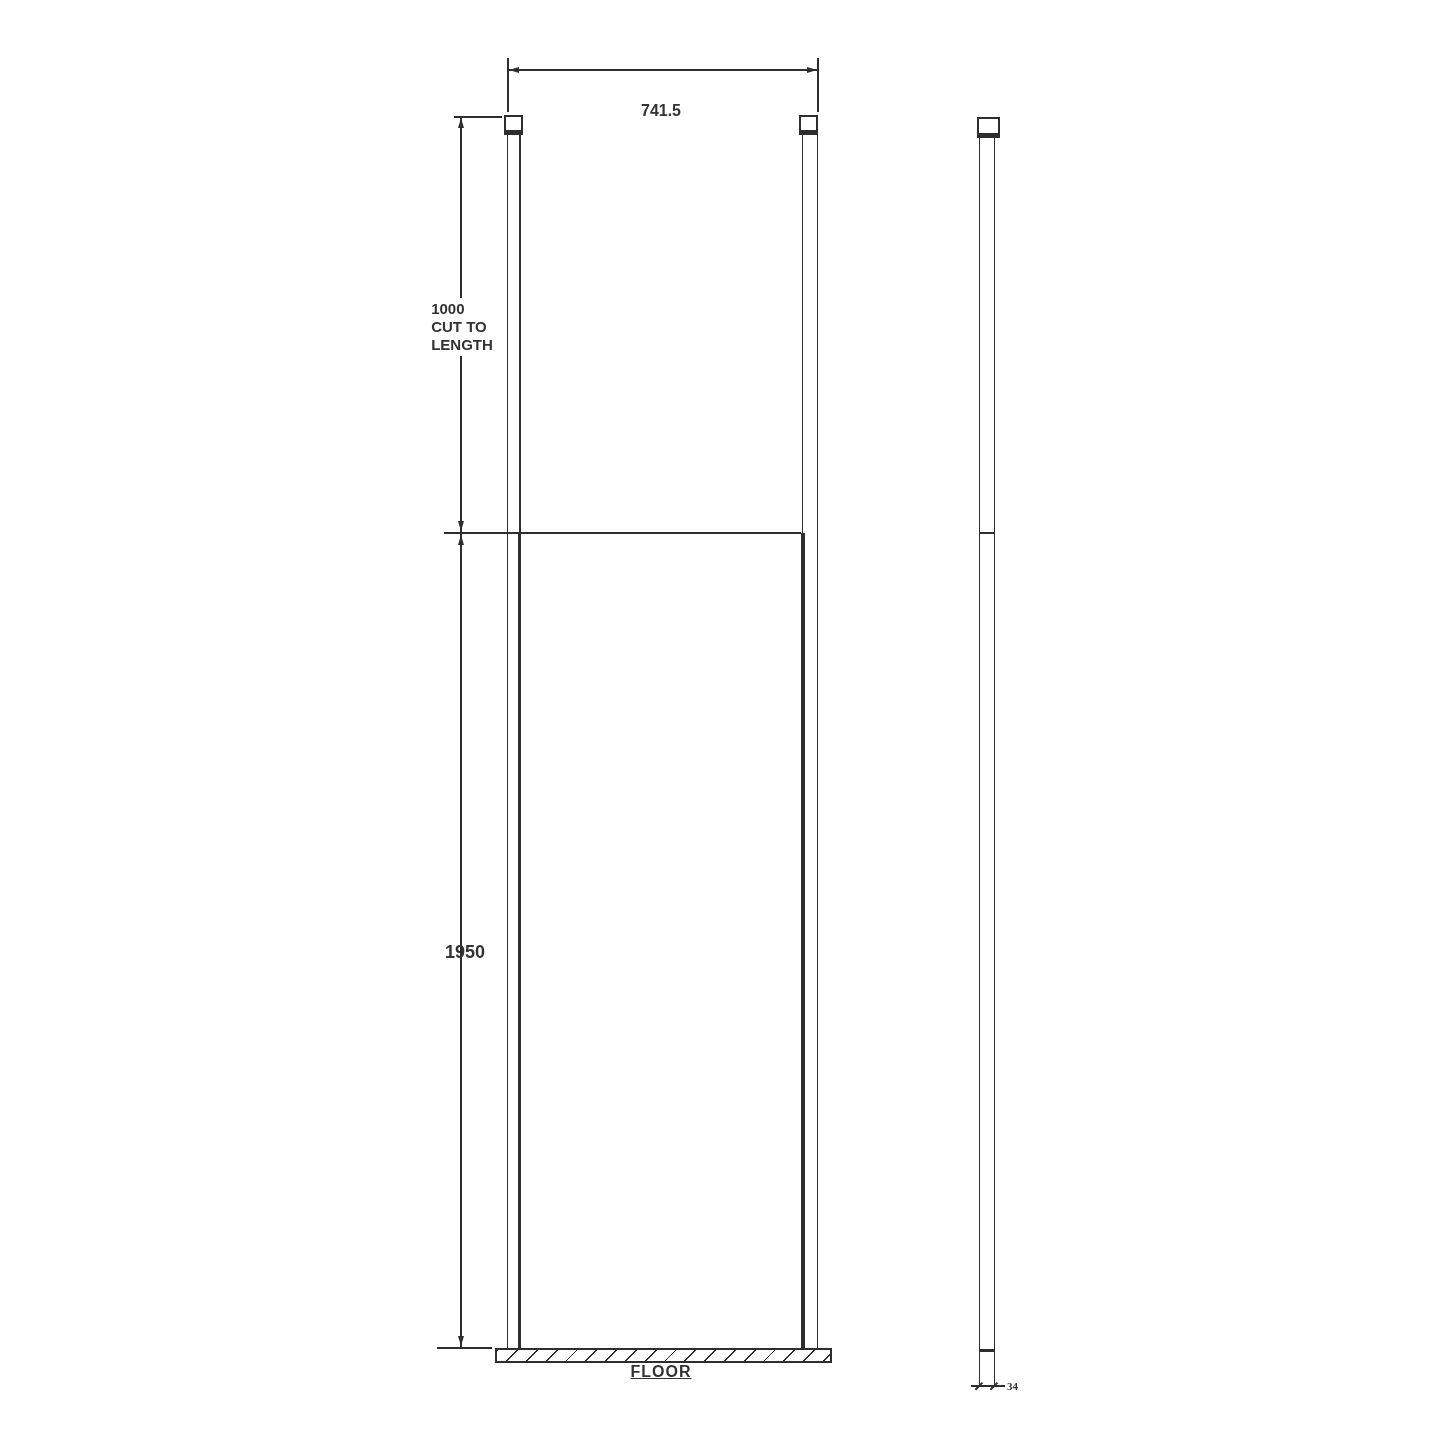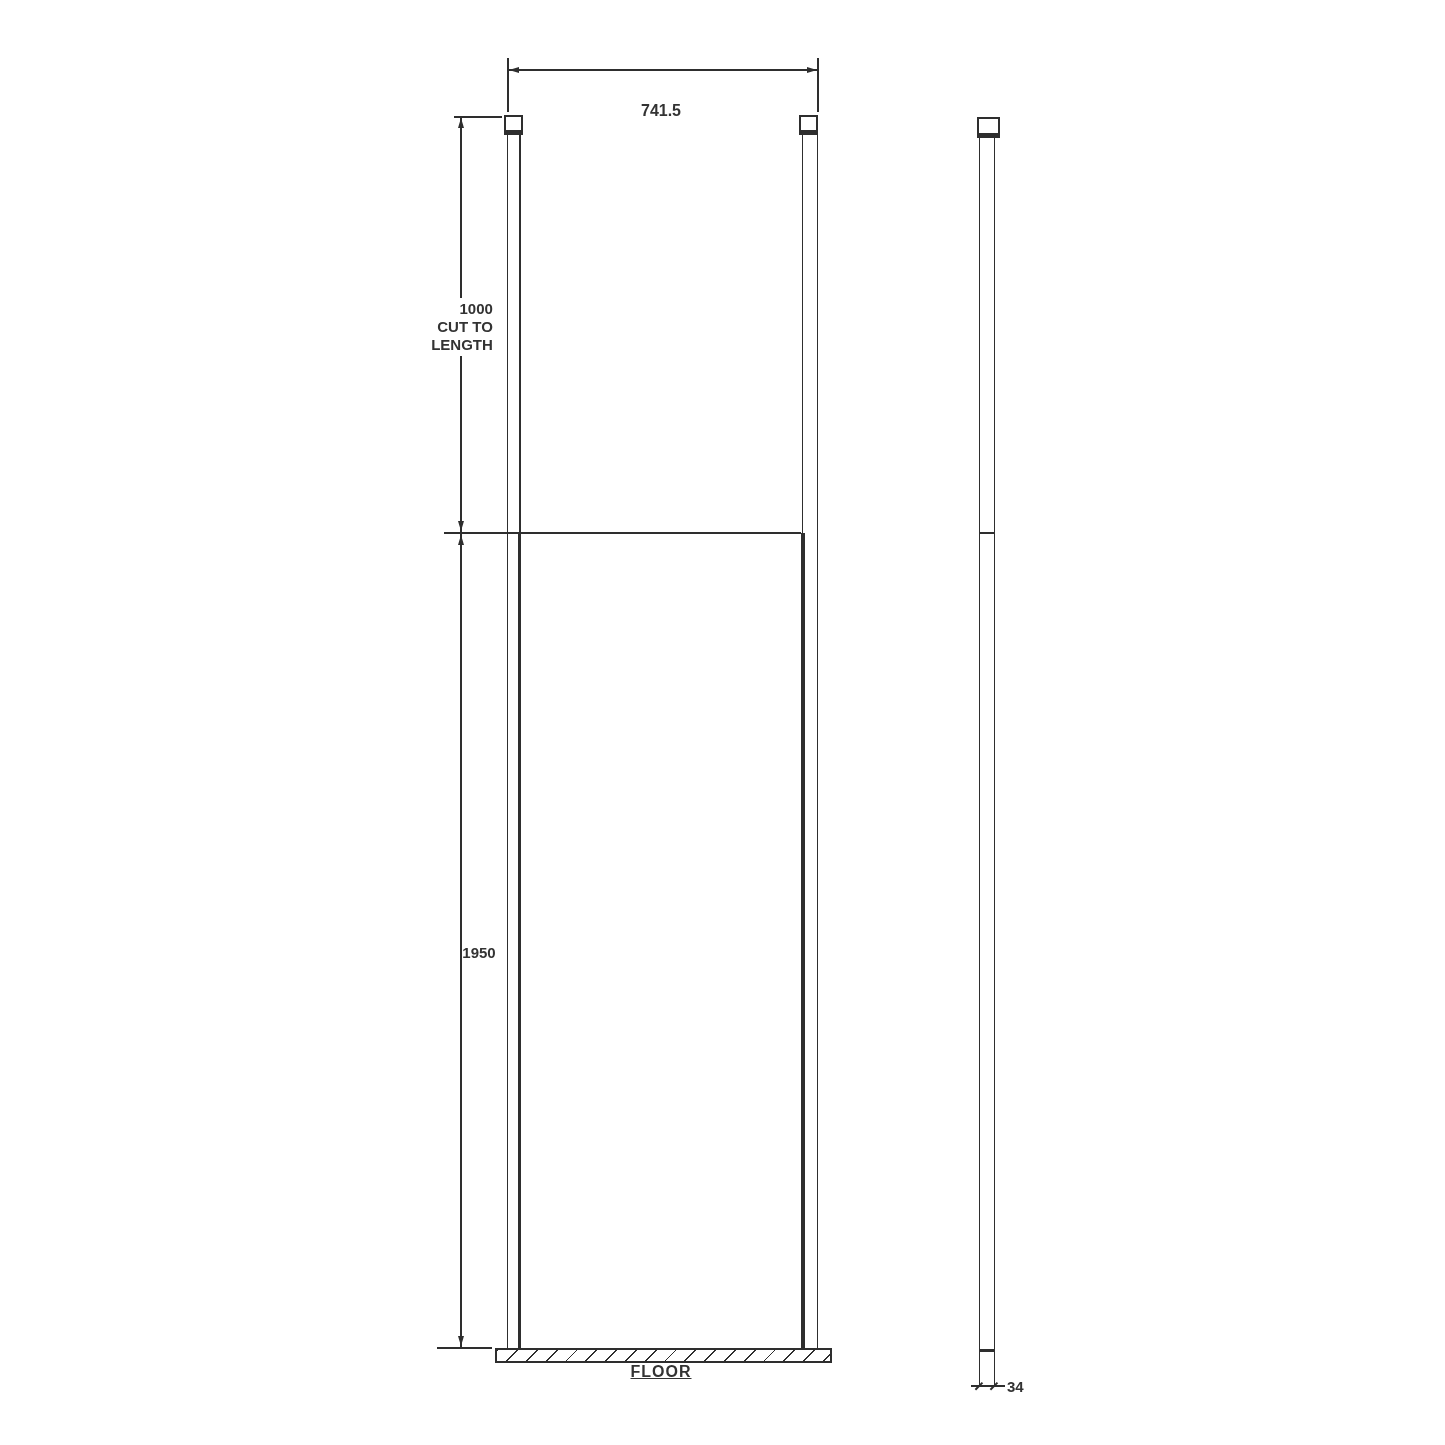--- a/index.html
+++ b/index.html
@@ -42,27 +42,27 @@
 
     <div class="ln" style="left:454px; top:116px;  width:48px; height:1.5px;"></div>
     <div class="ln" style="left:444px; top:532px;  width:76px; height:2px;"></div>
     <div class="ln" style="left:437px; top:1347px; width:55px; height:1.5px;"></div>
     <div class="ln" style="left:460px; top:117px; width:1.5px; height:1231px;"></div>
     <div class="tri" style="left:457.5px; top:118px;  border-left:3.5px solid transparent; border-right:3.5px solid transparent; border-bottom:10px solid var(--line);"></div>
     <div class="tri" style="left:457.5px; top:521px;  border-left:3.5px solid transparent; border-right:3.5px solid transparent; border-top:10px solid var(--line);"></div>
     <div class="tri" style="left:457.5px; top:535px;  border-left:3.5px solid transparent; border-right:3.5px solid transparent; border-bottom:10px solid var(--line);"></div>
     <div class="tri" style="left:457.5px; top:1336px; border-left:3.5px solid transparent; border-right:3.5px solid transparent; border-top:10px solid var(--line);"></div>
 
-    <div class="lbl" style="left:462px; top:327px; transform:translate(-50%,-50%); font-size:15px; line-height:18px; text-align:right; background:var(--bg); padding:2px 3px;">
+    <div class="lbl" style="left:462px; top:327px; transform:translate(-50%,-50%); font-size:15px; line-height:18px; text-align:left; background:var(--bg); padding:2px 3px;">
       <div>1000</div>
       <div>CUT TO</div>
       <div>LENGTH</div>
     </div>
 
-    <div class="lbl" style="left:479px; top:952px; transform:translate(-50%,-50%); font-size:15px;">1950</div>
+    <div class="lbl" style="left:465px; top:952px; transform:translate(-50%,-50%); font-size:18px;">1950</div>
 
     <div class="cap" style="left:504px; top:115px; width:19px; height:20px;"></div>
     <div class="cap" style="left:799px; top:115px; width:19px; height:20px;"></div>
 
     <div class="ln" style="left:506.5px; top:135px; width:1.5px; height:1214px;"></div>
     <div class="ln" style="left:519px;   top:135px; width:1.5px; height:398px;"></div>
     <div class="ln" style="left:801.5px; top:135px; width:1.5px; height:398px;"></div>
     <div class="ln" style="left:816.5px; top:135px; width:1.5px; height:1214px;"></div>
 
     <div class="ln" style="left:517.5px; top:533px; width:3.5px; height:816px;"></div>
@@ -79,16 +79,16 @@
 
     <div class="ln" style="left:978.5px; top:138px; width:1.5px; height:1247px;"></div>
     <div class="ln" style="left:993.5px; top:138px; width:1.5px; height:1247px;"></div>
 
     <div class="ln" style="left:979px; top:532px;  width:15px; height:2px;"></div>
     <div class="ln" style="left:979px; top:1349px; width:15px; height:2.5px;"></div>
 
     <div class="ln" style="left:971px; top:1385px; width:34px; height:1.5px;"></div>
     <div class="ln" style="left:978px; top:1381px; width:1.5px; height:10px; transform:rotate(45deg);"></div>
     <div class="ln" style="left:993px; top:1381px; width:1.5px; height:10px; transform:rotate(45deg);"></div>
-    <div class="lbl" style="left:1007px; top:1386px; transform:translateY(-50%); font-size:15px;">34</div>
+    <div class="lbl" style="left:1007px; top:1386px; transform:translateY(-50%); font-size:11px;font-family:Liberation Serif, serif;">34</div>
   </div>
 
 </div>
 
 </body></html>

